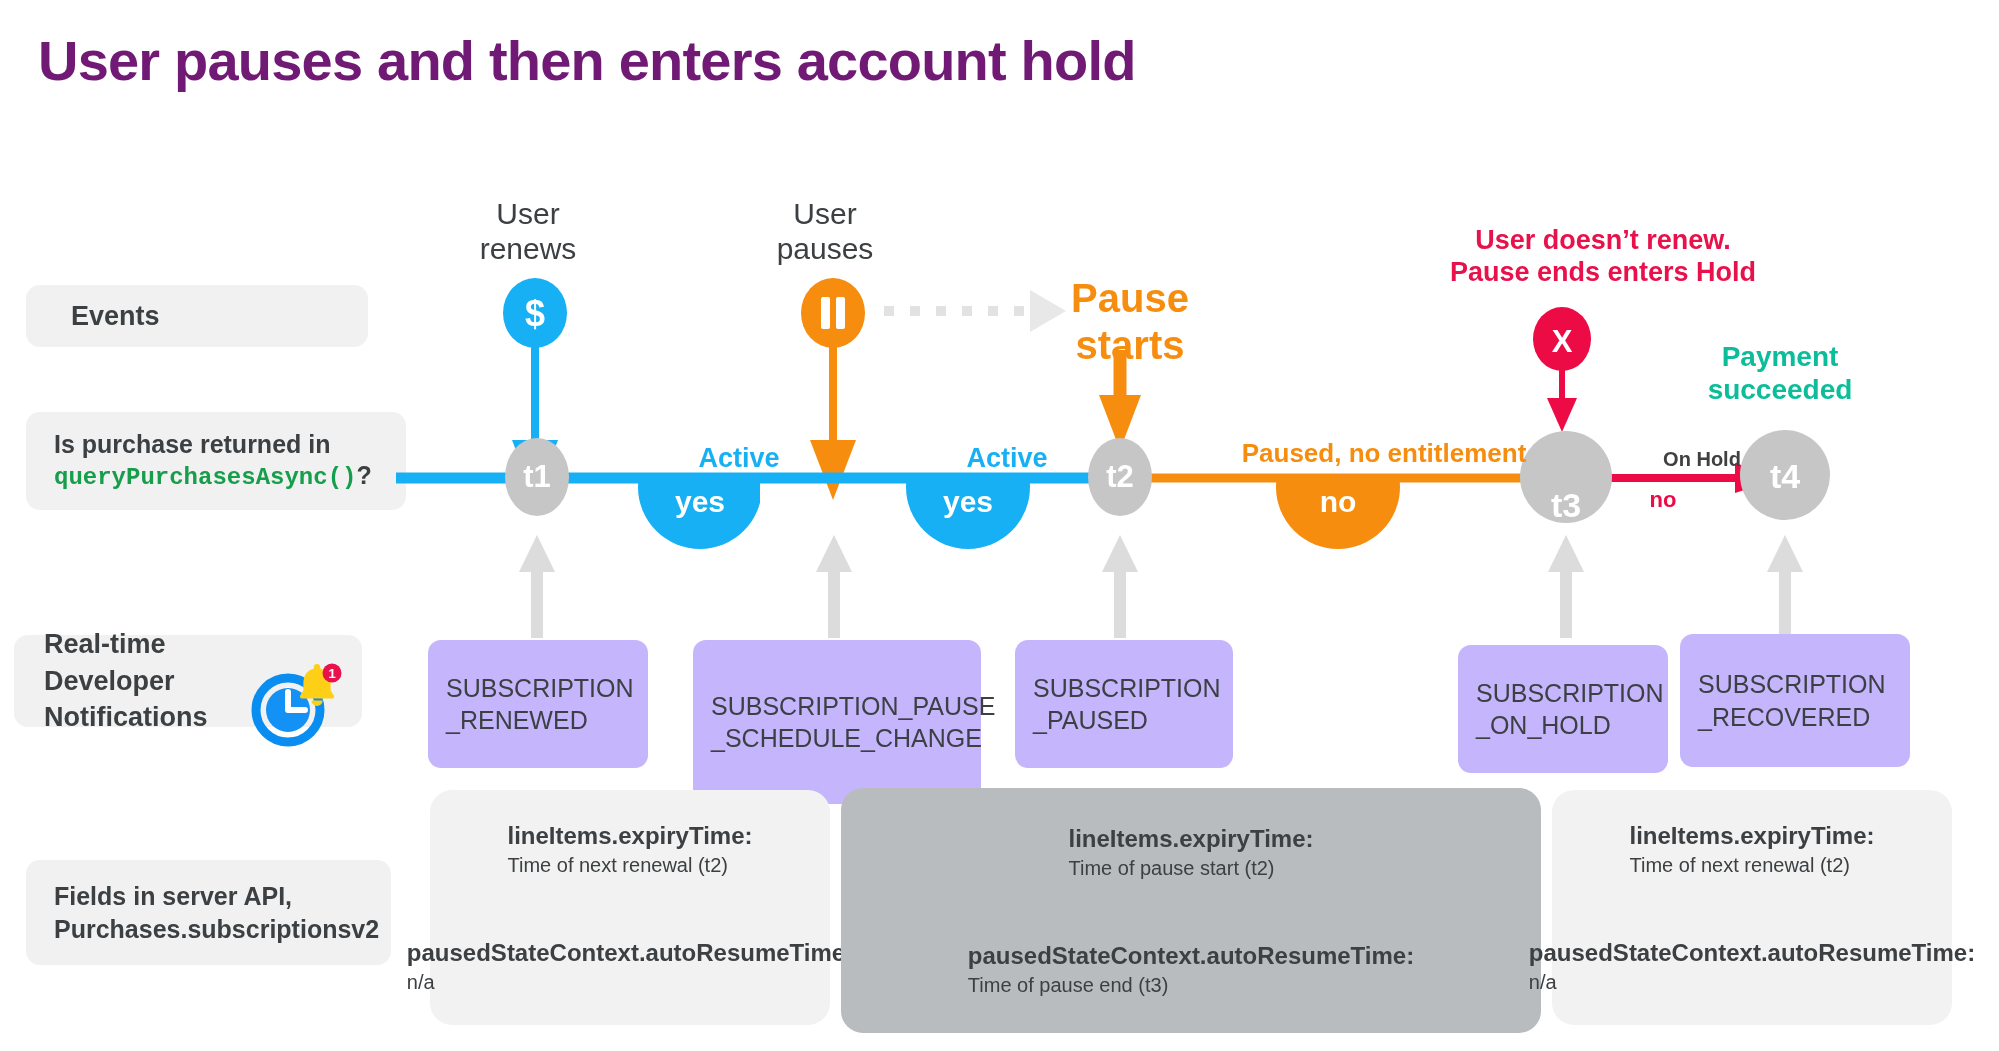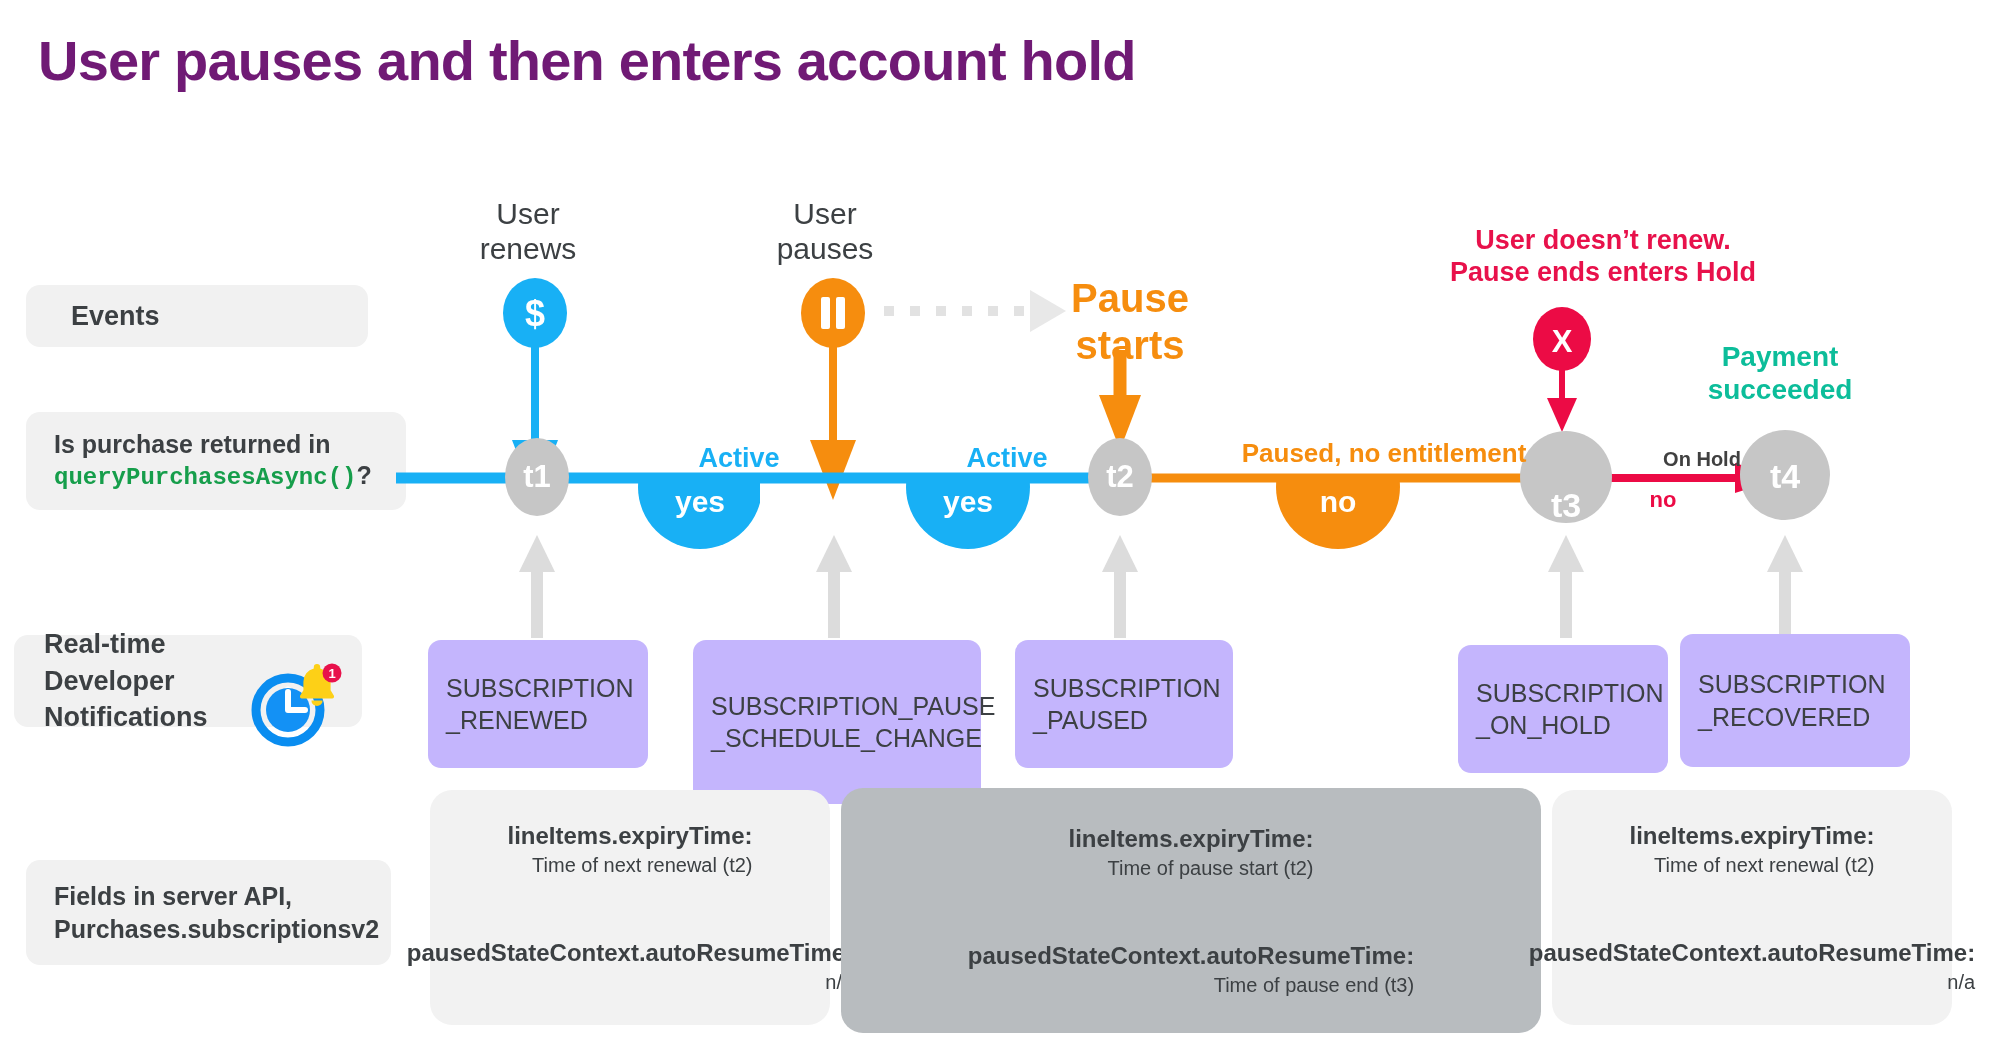--- a/index.html
+++ b/index.html
@@ -156,21 +156,21 @@
 
   
   .field-panel {
     position: absolute;
     border-radius: 22px;
     box-sizing: border-box;
     display: flex;
     flex-direction: column;
     justify-content: center;
     align-items: center;
-    text-align: right;
+    text-align: left;
     color: #3c4043;
   }
   .field-panel.light { background: #f2f2f2; }
   .field-panel.dark  { background: #b8bcbf; }
   .fp-block { margin: 0; }
   .fp-block + .fp-block { margin-top: 62px; }
   .fp-key { font-size: 24px; font-weight: 700; display: block; }
   .fp-val { font-size: 20px; font-weight: 400; display: block; margin-top: 4px; }
 </style>
 </head>

